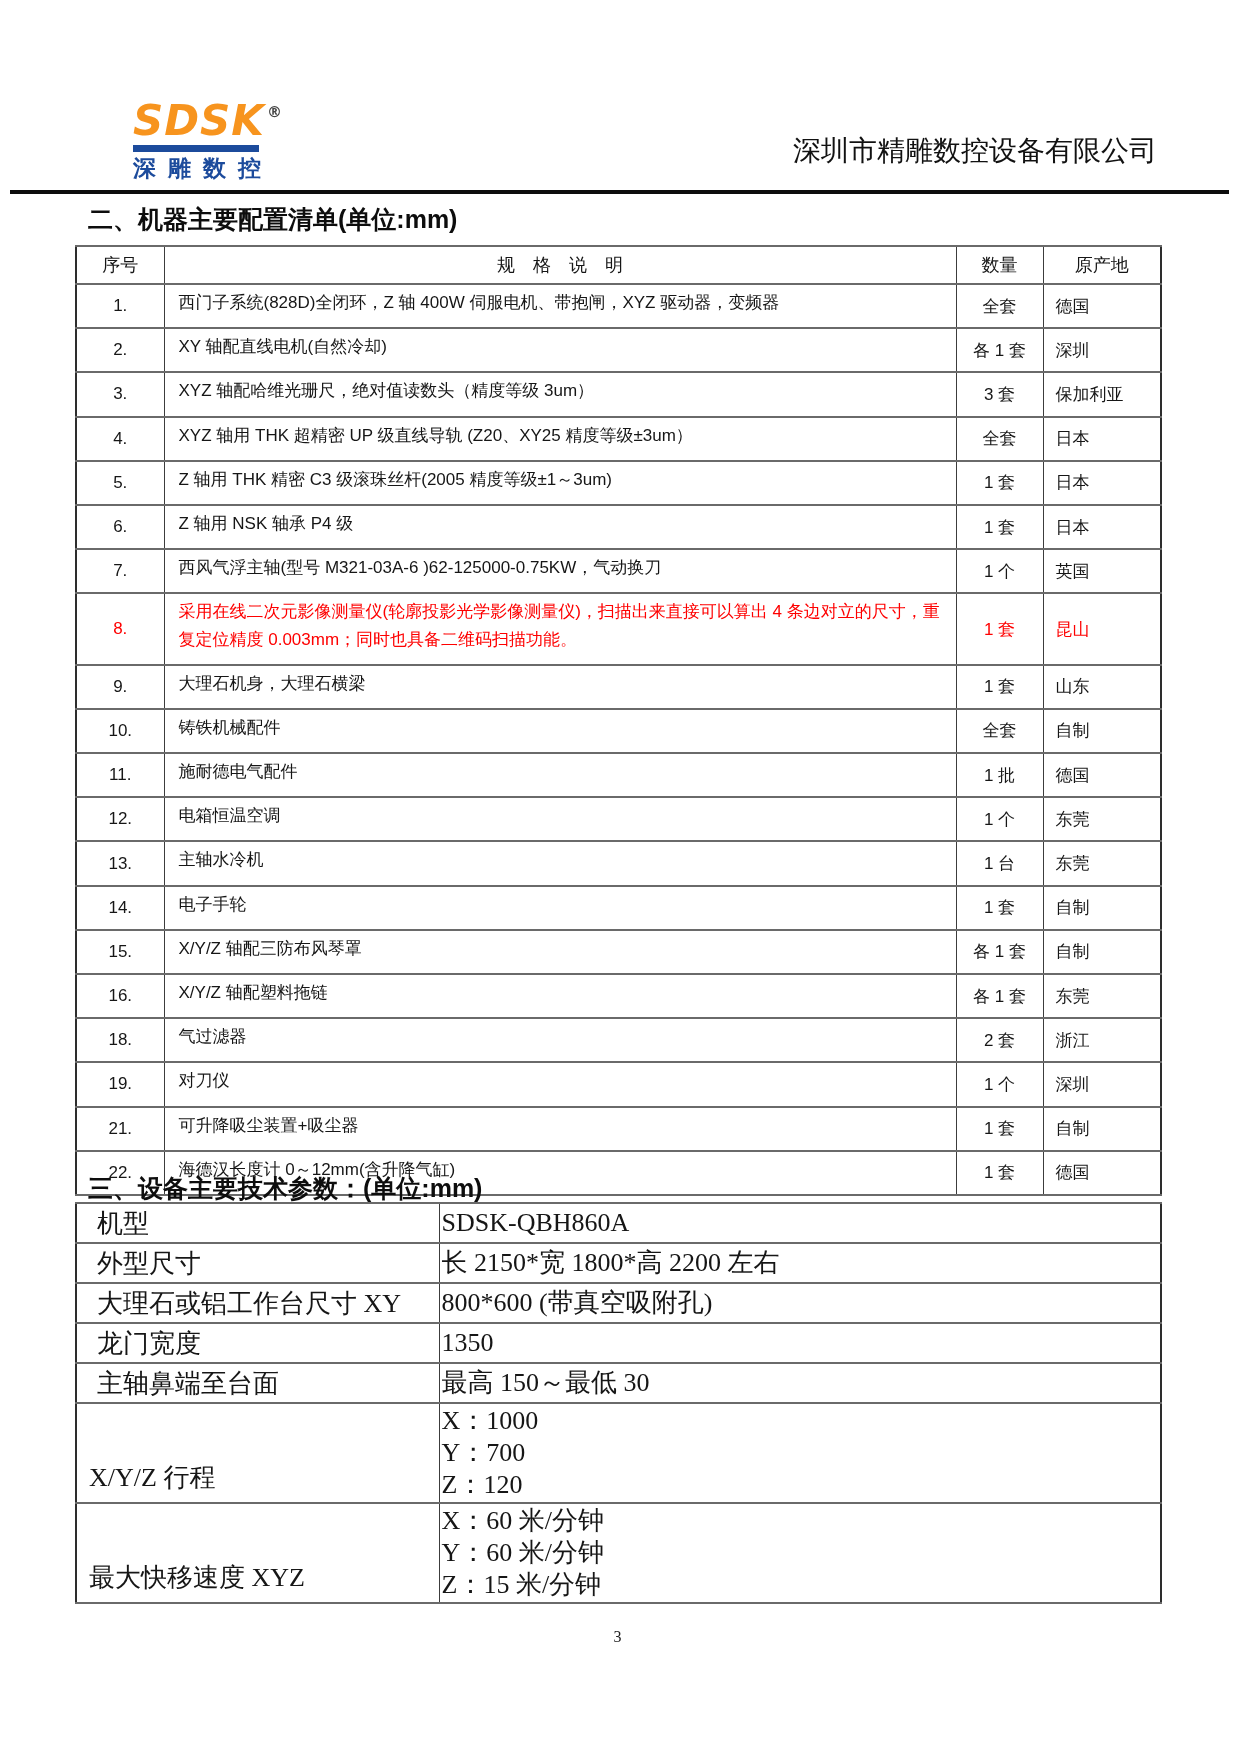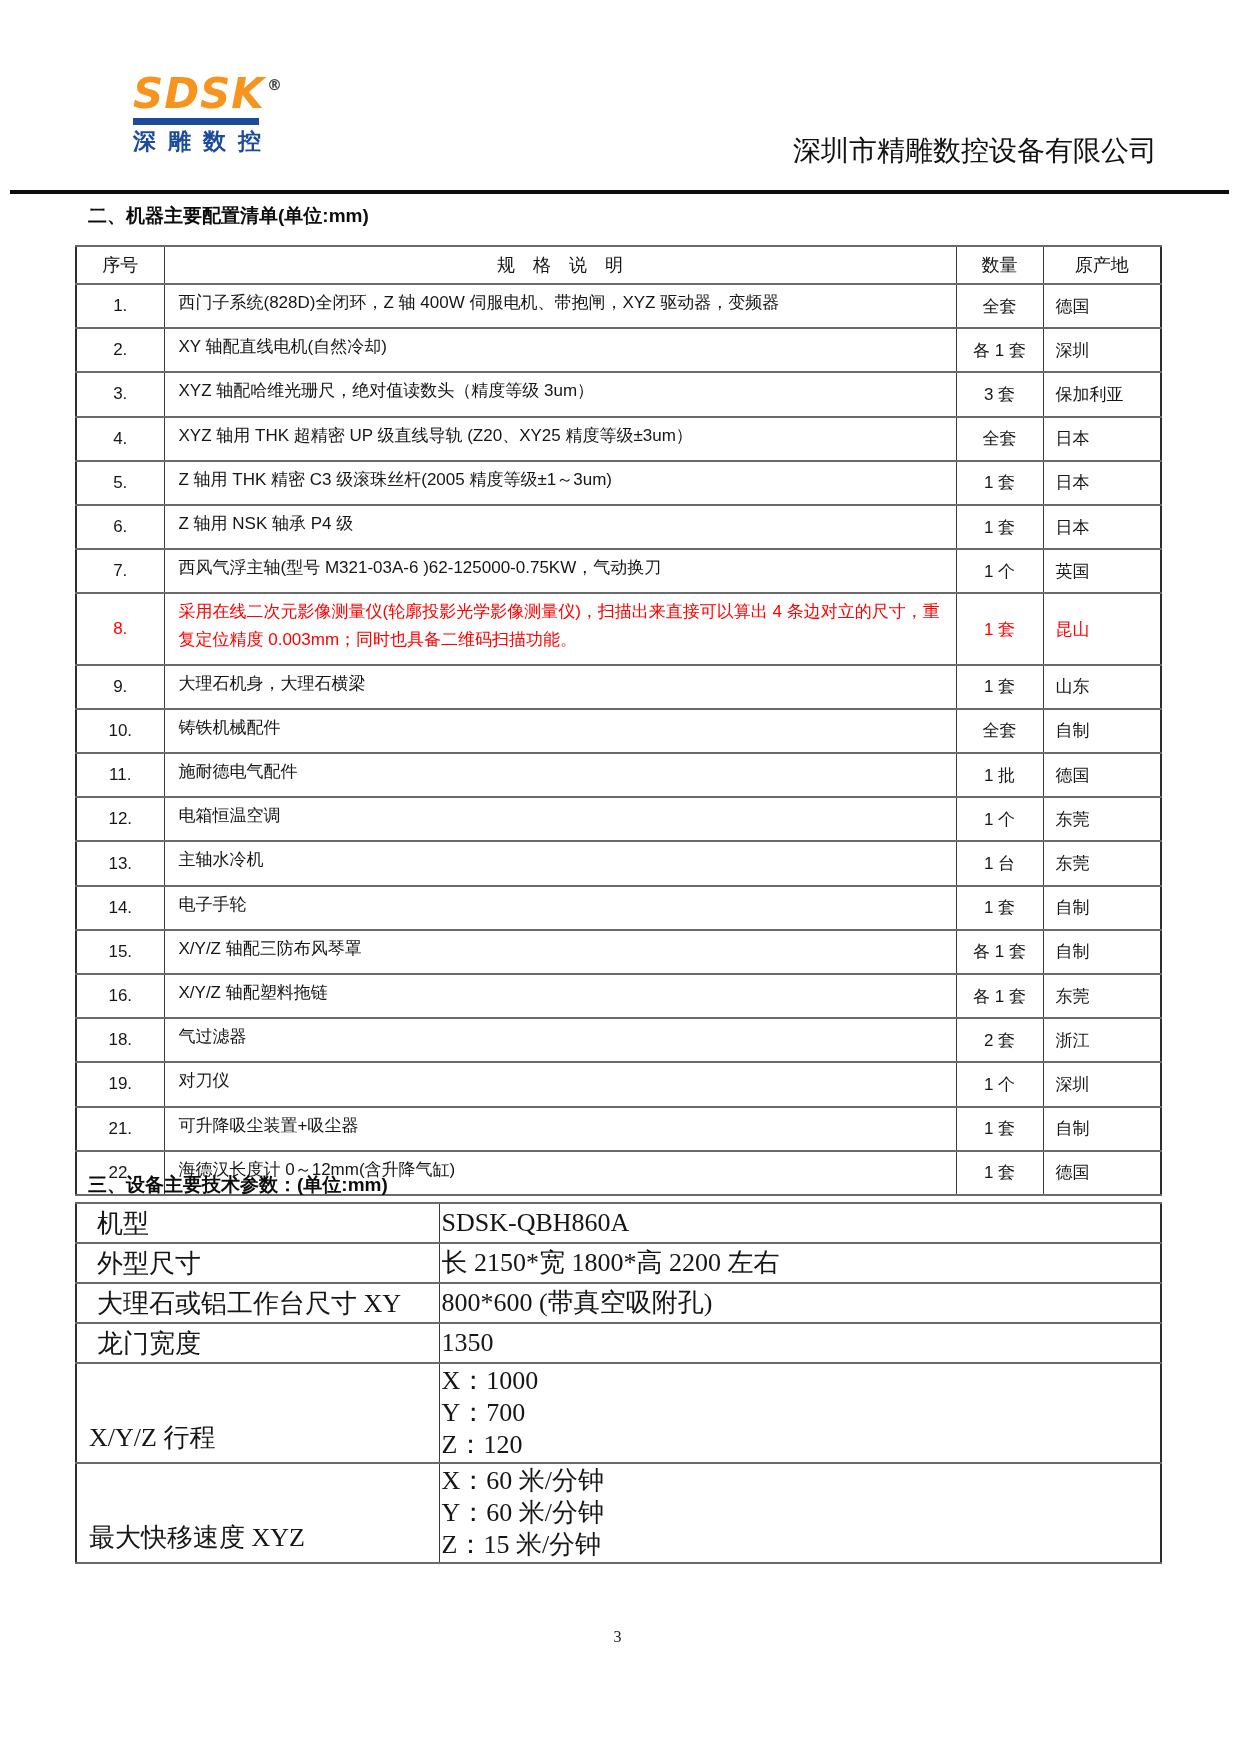--- a/index.html
+++ b/index.html
@@ -3,34 +3,34 @@
 <meta charset="utf-8">
 <style>
   html,body { margin:0; padding:0; background:#e8e8e8; }
   .page {
     position:relative; width:1241px; height:1754px; margin:0 auto;
     background:#ffffff; overflow:hidden;
     font-family:"Liberation Sans", sans-serif; color:#161616;
   }
 
   
-  .logo { position:absolute; left:133px; top:73px; width:140px; }
+  .logo { position:absolute; left:133px; top:100px; width:140px; }
   .logo-main { color:#F7941E; font-style:italic; font-weight:900; font-size:42px;
     line-height:1; letter-spacing:1px; font-family:"DejaVu Sans", sans-serif; }
   .logo-reg { color:#444; font-size:15px; font-style:normal; font-weight:700;
     vertical-align:18px; margin-left:2px; }
   .logo-bar { width:126px; height:7px; background:#1C4B9C; margin-top:3px; }
   .logo-sub { display:flex; justify-content:space-between; width:128px; margin-top:5px;
     color:#1C4B9C; font-weight:900; font-size:23px; line-height:1; }
   .company { position:absolute; right:84px; top:132px; font-family:"Liberation Serif", serif;
     font-size:28px; color:#111; letter-spacing:0px; white-space:nowrap; }
   .rule { position:absolute; left:10px; right:12px; top:190px; height:4px; background:#0d0d0d; }
 
   
-  .sec-title { position:absolute; left:88px; font-size:19px; font-weight:700; color:#0d0d0d;
+  .sec-title { position:absolute; left:88px; font-size:25px; font-weight:700; color:#0d0d0d;
     white-space:nowrap; }
   .sec2-title { top:203px; }
   .sec3-title { top:1172px; }
 
   
   table { border-collapse:collapse; table-layout:fixed; }
   .t1 { position:absolute; left:75px; top:245px; width:1085px; border:2px solid #2d2d2d; }
   .t1 th, .t1 td {
     border-left:1px solid #3c3c3c; border-right:1px solid #3c3c3c;
     border-top:2px solid #6a6a6a; border-bottom:2px solid #6a6a6a;
@@ -248,20 +248,26 @@
           <td class="value">
             <div class="vline">800*600  (带真空吸附孔)</div>
           </td>
         </tr>
         <tr class="single">
           <td class="label">龙门宽度</td>
           <td class="value">
             <div class="vline">1350</div>
           </td>
         </tr>
+        <tr class="single">
+          <td class="label">主轴鼻端至台面</td>
+          <td class="value">
+            <div class="vline">最高 150～最低 30</div>
+          </td>
+        </tr>
         <tr class="multi">
           <td class="label">X/Y/Z 行程</td>
           <td class="value">
             <div class="vline">X：1000</div>
             <div class="vline">Y：700</div>
             <div class="vline">Z：120</div>
           </td>
         </tr>
         <tr class="multi">
           <td class="label">最大快移速度 XYZ</td>

